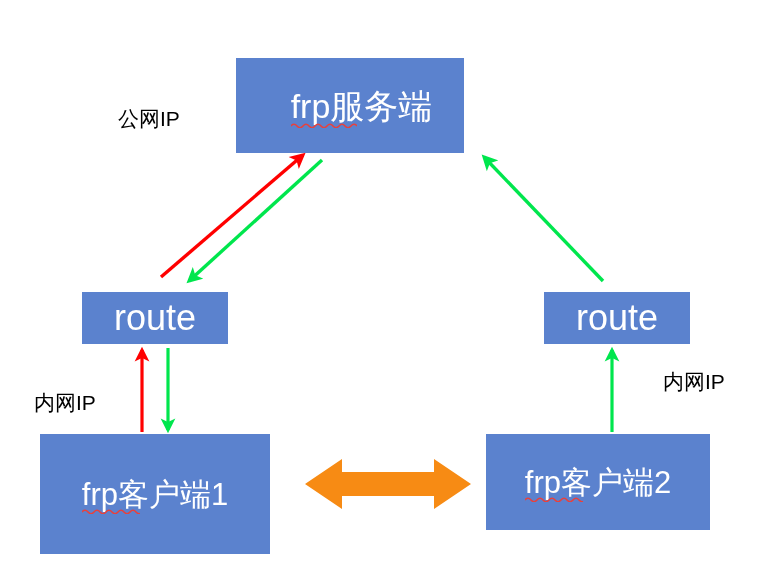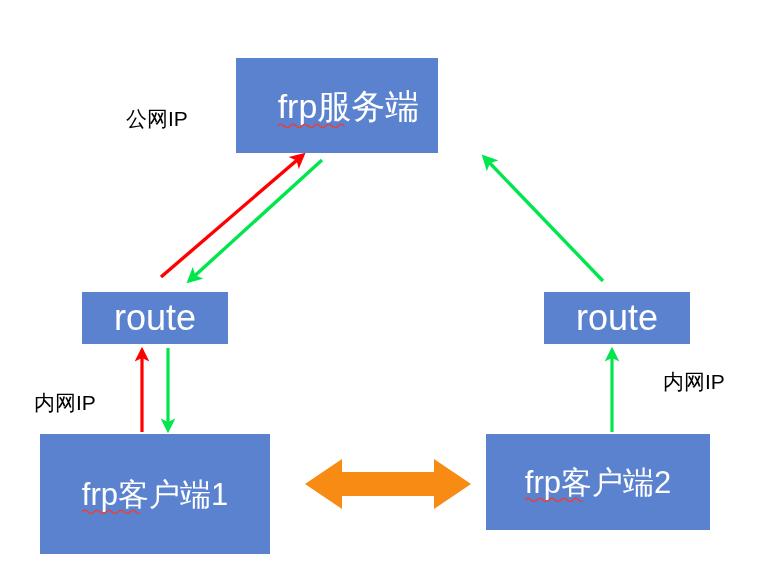--- a/index.html
+++ b/index.html
@@ -47,21 +47,21 @@
   .squiggle {
     position: absolute;
     height: 6px;
     bottom: -3px;
     left: 0;
     width: 52px;
   }
   #node-server {
     left: 236px;
     top: 58px;
-    width: 202px;
+    width: 228px;
     height: 95px;
     padding-left: 23px;
   }
   #node-server .node-label { font-size: 34px; }
   #node-server .squiggle { width: 66px; left: 0px; bottom: -5px; }
 
   #node-route-left {
     left: 82px;
     top: 292px;
     width: 146px;
@@ -92,21 +92,21 @@
 
   .edge-label {
     position: absolute;
     color: #000000;
     font-family: "Liberation Sans", "DejaVu Sans", sans-serif;
     font-size: 21px;
     white-space: nowrap;
     line-height: 1;
   }
   #label-public-ip {
-    left: 126px;
+    left: 118px;
     top: 108px;
   }
   #label-intranet-left {
     left: 34px;
     top: 392px;
   }
   #label-intranet-right {
     left: 663px;
     top: 371px;
   }

